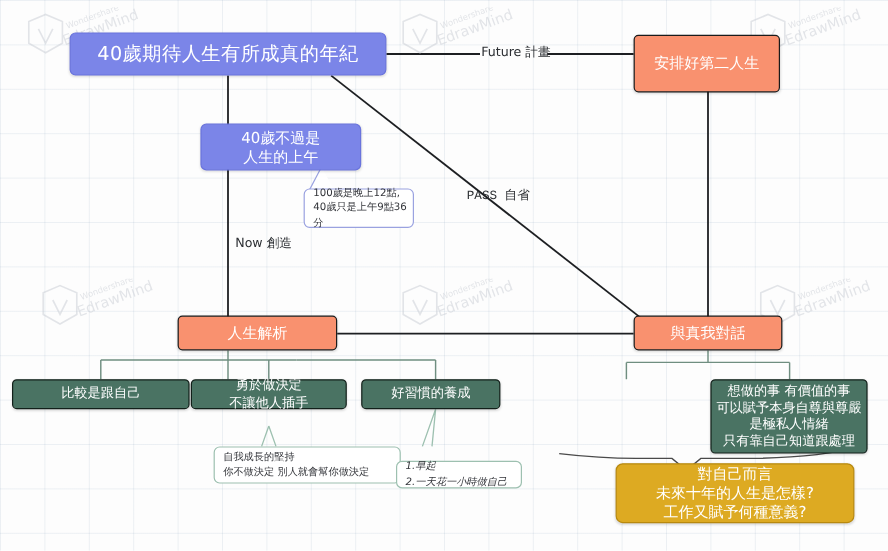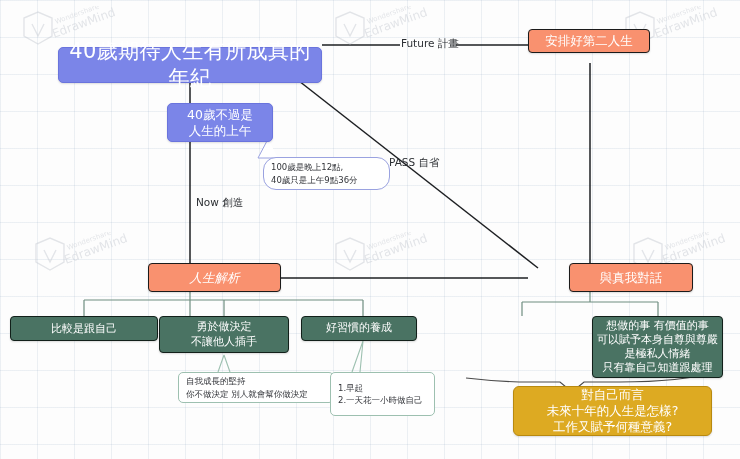--- a/index.html
+++ b/index.html
@@ -42,24 +42,23 @@
     justify-content: center;
     text-align: center;
     color: #ffffff;
     line-height: 1.28;
     white-space: pre-line;
   }
   .n-root {
     background: #7b85e8;
     border: 1px solid #6a74dd;
     border-radius: 5px;
-    font-size: 21px;
+    font-size: 16px;
     letter-spacing: 0.4px;
     box-shadow: 0 1px 2px rgba(0,0,0,0.13);
-    margin-top: 20px;
   }
   .n-blue {
     background: #7b85e8;
     border: 1px solid #6a74dd;
     border-radius: 5px;
     font-size: 12.5px;
     box-shadow: 0 1px 2px rgba(0,0,0,0.12);
   }
   .n-orange {
     background: #f9916f;
@@ -197,52 +196,52 @@
         <path d="M16 12 L30 6 L44 12 L44 30 L30 38 L16 30 Z"></path>
         <path d="M24 18 L30 30 L36 18"></path>
       </g>
       <text x="48" y="18" font-family="DejaVu Sans, sans-serif" font-size="7" fill="#c9cdd4" transform="rotate(-20 48 18)">Wondershare</text>
       <text x="46" y="32" font-family="DejaVu Sans, sans-serif" font-size="12" fill="#c9cdd4" transform="rotate(-20 46 32)">EdrawMind</text>
     </svg>
   </div>
 
   <div class="node n-root" style="left:58px; top:27px; width:264px; height:36px;">40歲期待人生有所成真的年紀</div>
 
-  <div class="node n-blue" style="left:167px; top:103px; width:106px; height:39px;">40歲不過是
+  <div class="node n-blue" style="left:167px; top:103px; width:134px; height:39px;">40歲不過是
 人生的上午</div>
 
-  <div class="node n-orange" style="left:528px; top:29px; width:122px; height:24px;">安排好第二人生</div>
-
-  <div class="node n-orange" style="left:148px; top:263px; width:133px; height:29px;font-style:italic;">人生解析</div>
-
-  <div class="node n-orange" style="left:528px; top:263px; width:124px; height:29px;margin-left:41px;">與真我對話</div>
+  <div class="node n-orange" style="left:528px; top:29px; width:122px; height:48px;">安排好第二人生</div>
+
+  <div class="node n-orange" style="left:148px; top:263px; width:133px; height:29px;">人生解析</div>
+
+  <div class="node n-orange" style="left:528px; top:263px; width:124px; height:29px;">與真我對話</div>
 
   <div class="node n-green" style="left:10px; top:316px; width:148px; height:25px;font-family:Liberation Serif, serif;">比較是跟自己</div>
 
-  <div class="node n-green" style="left:159px; top:316px; width:130px; height:37px;">勇於做決定
+  <div class="node n-green" style="left:159px; top:316px; width:130px; height:25px;">勇於做決定
 不讓他人插手</div>
 
   <div class="node n-green" style="left:301px; top:316px; width:116px; height:25px;">好習慣的養成</div>
 
 
   <div class="node n-green" style="left:592px; top:316px; width:131px; height:62px;">想做的事 有價值的事
 可以賦予本身自尊與尊嚴
 是極私人情緒
 只有靠自己知道跟處理</div>
 
   <div class="node n-gold" style="left:513px; top:386px; width:199px; height:50px;">對自己而言
 未來十年的人生是怎樣?
 工作又賦予何種意義?</div>
 
-  <div class="n-note note-blue" style="left:263px; top:157px; width:127px; height:33px;border-radius:13px;">100歲是晚上12點,
+  <div class="n-note note-blue" style="left:253px; top:157px; width:92px; height:33px;">100歲是晚上12點,
 40歲只是上午9點36分</div>
 
   <div class="n-note note-green" style="left:158px; top:372px; width:156px; height:31px;margin-left:20px;">自我成長的堅持
 你不做決定 別人就會幫你做決定</div>
 
-  <div class="n-note note-green" style="left:330px; top:372px; width:105px; height:44px;">1.早起
+  <div class="n-note note-green" style="left:330px; top:384px; width:105px; height:23px;font-style:italic;">1.早起
 2.一天花一小時做自己</div>
 
   <div class="edge-label" style="left:401px; top:37px;">Future 計畫</div>
   <div class="edge-label" style="left:196px; top:196px;">Now 創造</div>
-  <div class="edge-label" style="left:389px; top:156px;">PASS 自省</div>
+  <div class="edge-label" style="left:389px; top:156px;font-family:Liberation Mono, monospace;">PASS 自省</div>
 
 </div>
 
 </body></html>

